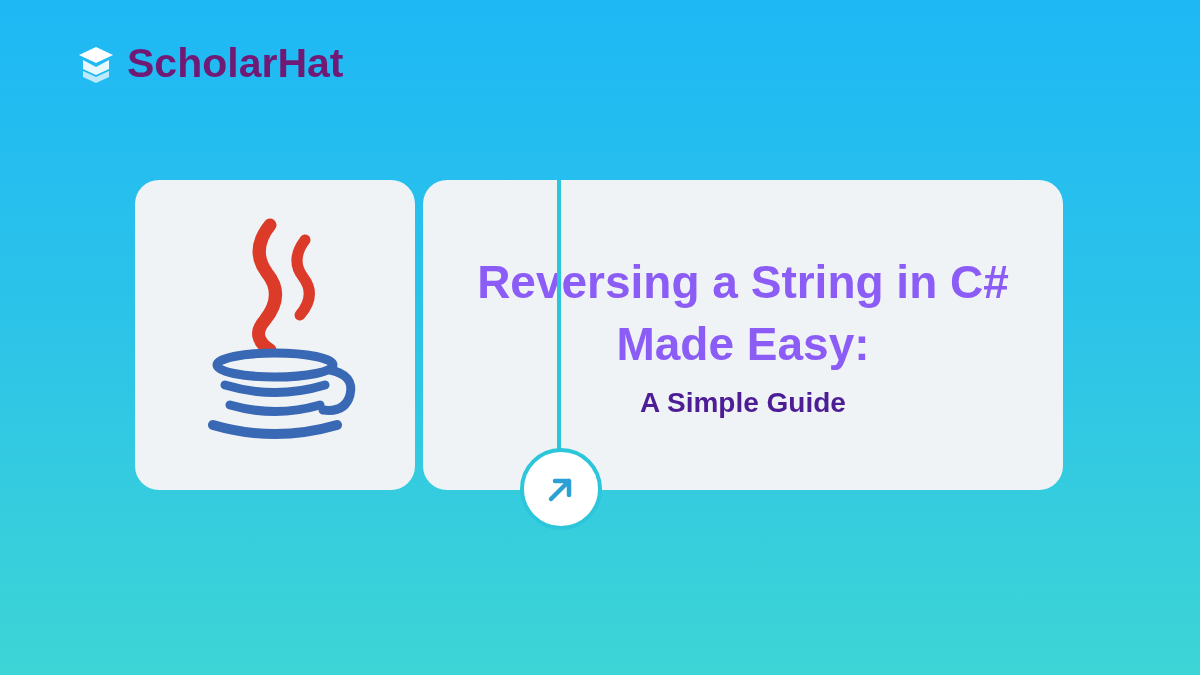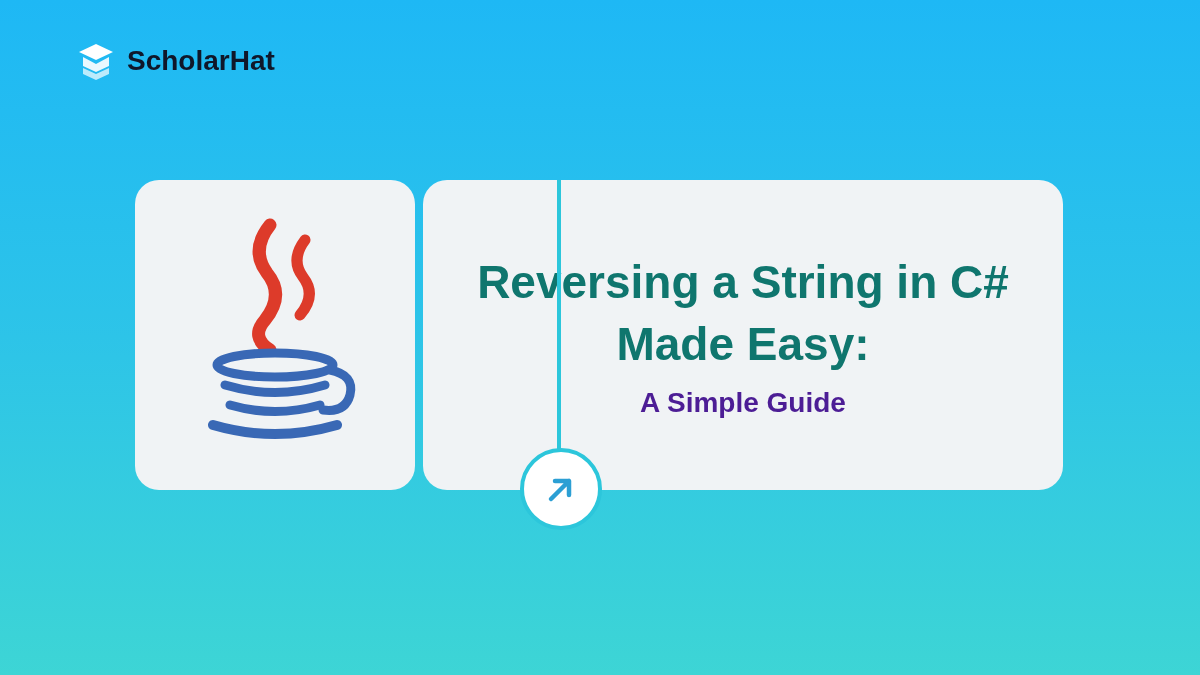--- a/index.html
+++ b/index.html
@@ -22,22 +22,22 @@
       display: flex;
       align-items: center;
       gap: 10px;
     }
     .logo-icon {
       width: 42px;
       height: 42px;
       position: relative;
     }
     .logo-text {
-      color: #0f172a;
-      font-size: 28px;
+      color: #701a75;
+      font-size: 41px;
       font-weight: bold;
     }
     .content-container {
       position: absolute;
       top: 180px;
       left: 135px;
       display: flex;
       align-items: stretch;
       gap: 8px;
     }
@@ -61,21 +61,21 @@
       border-radius: 24px;
       width: 640px;
       height: 310px;
       display: flex;
       flex-direction: column;
       align-items: center;
       justify-content: center;
       padding: 30px;
     }
     .title {
-      color: #0f766e;
+      color: #8b5cf6;
       font-size: 46px;
       font-weight: bold;
       text-align: center;
       line-height: 1.35;
       margin-bottom: 12px;
     }
     .subtitle {
       color: #4c1d95;
       font-size: 28px;
       font-weight: bold;

